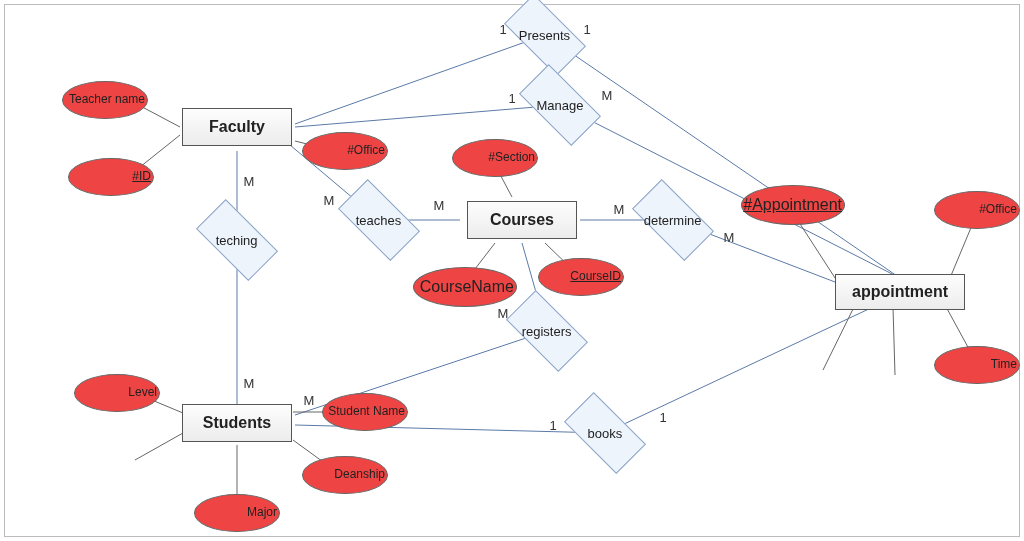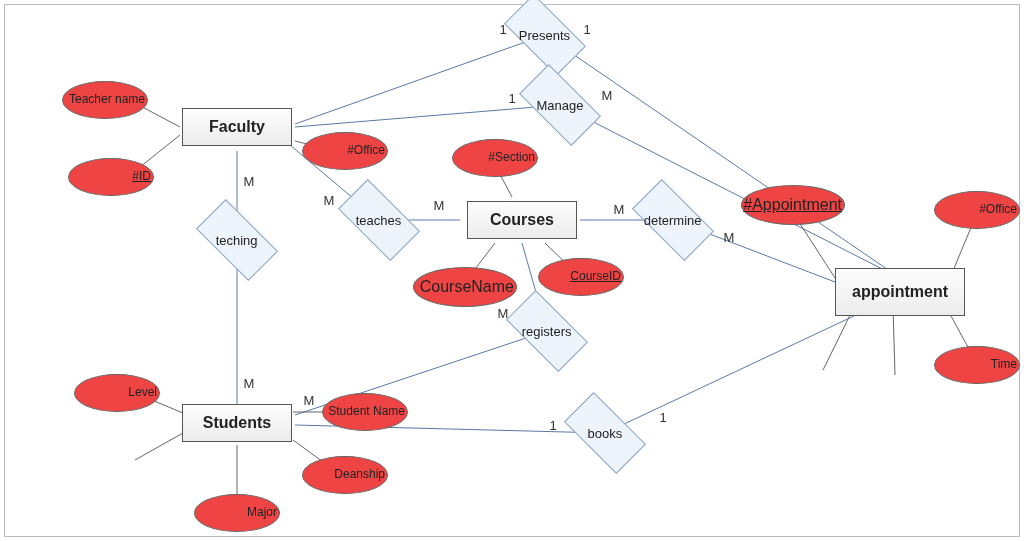--- a/index.html
+++ b/index.html
@@ -40,21 +40,21 @@
     color: #222;
   }
   .entity {
     width: 110px;
     height: 38px;
     background: linear-gradient(#fdfdfd, #ececec);
     border: 1px solid #555;
     font-weight: bold;
     font-size: 16px;
   }
-  .entity.large { width: 130px; height: 48px; }
+  .entity.large { width: 130px; height: 36px; }
   .relationship {
     width: 92px;
     height: 50px;
     background: #eef4fc;
     border: 1px solid #8aa3c7;
     transform: translate(-50%, -50%) rotate(45deg);
     font-size: 13px;
   }
   .relationship > span {
     transform: rotate(-45deg);

